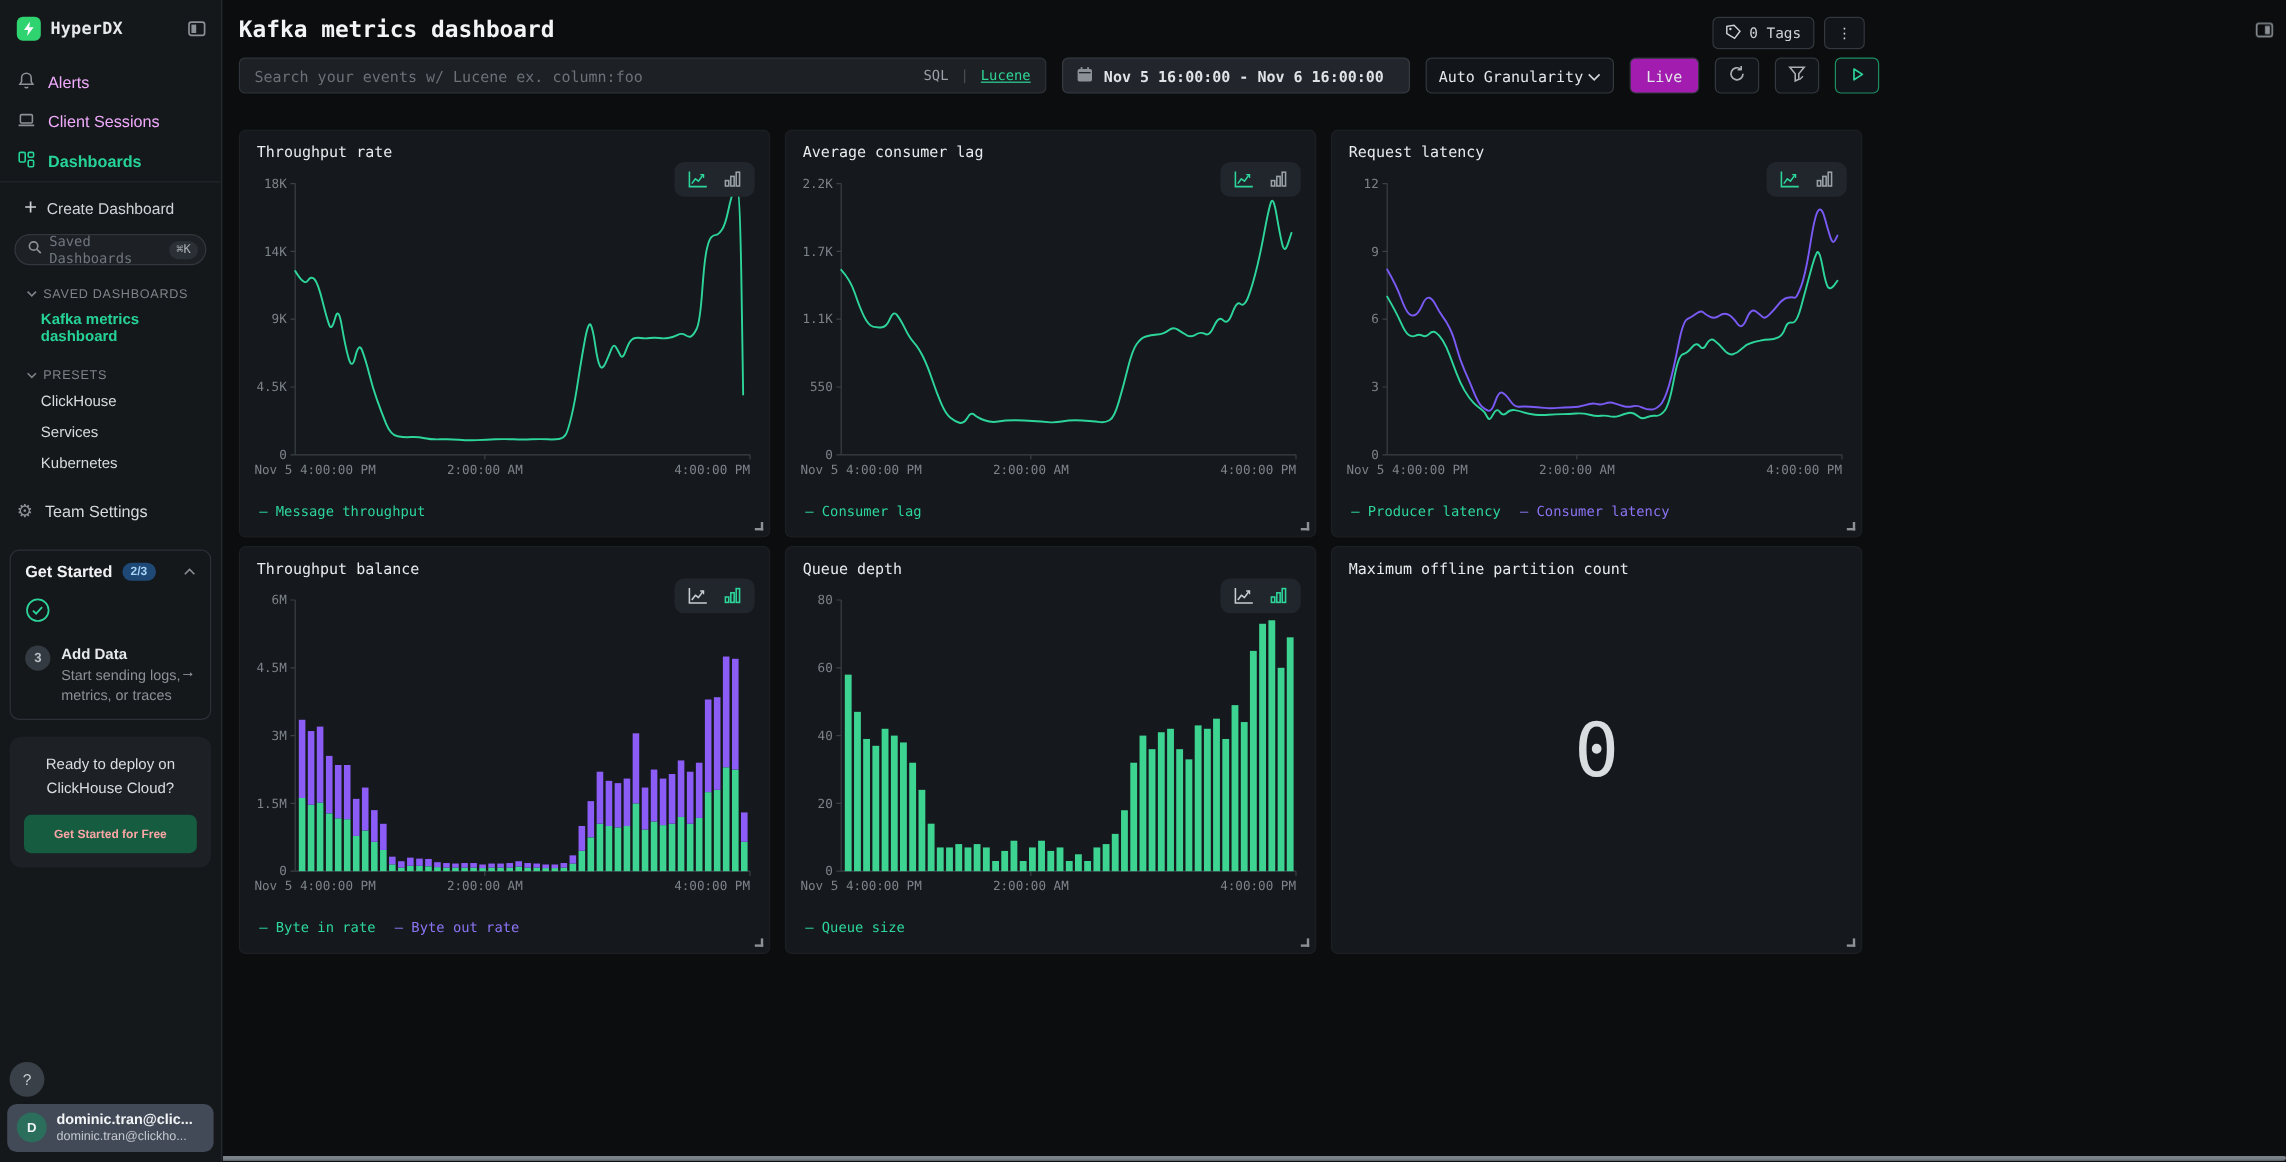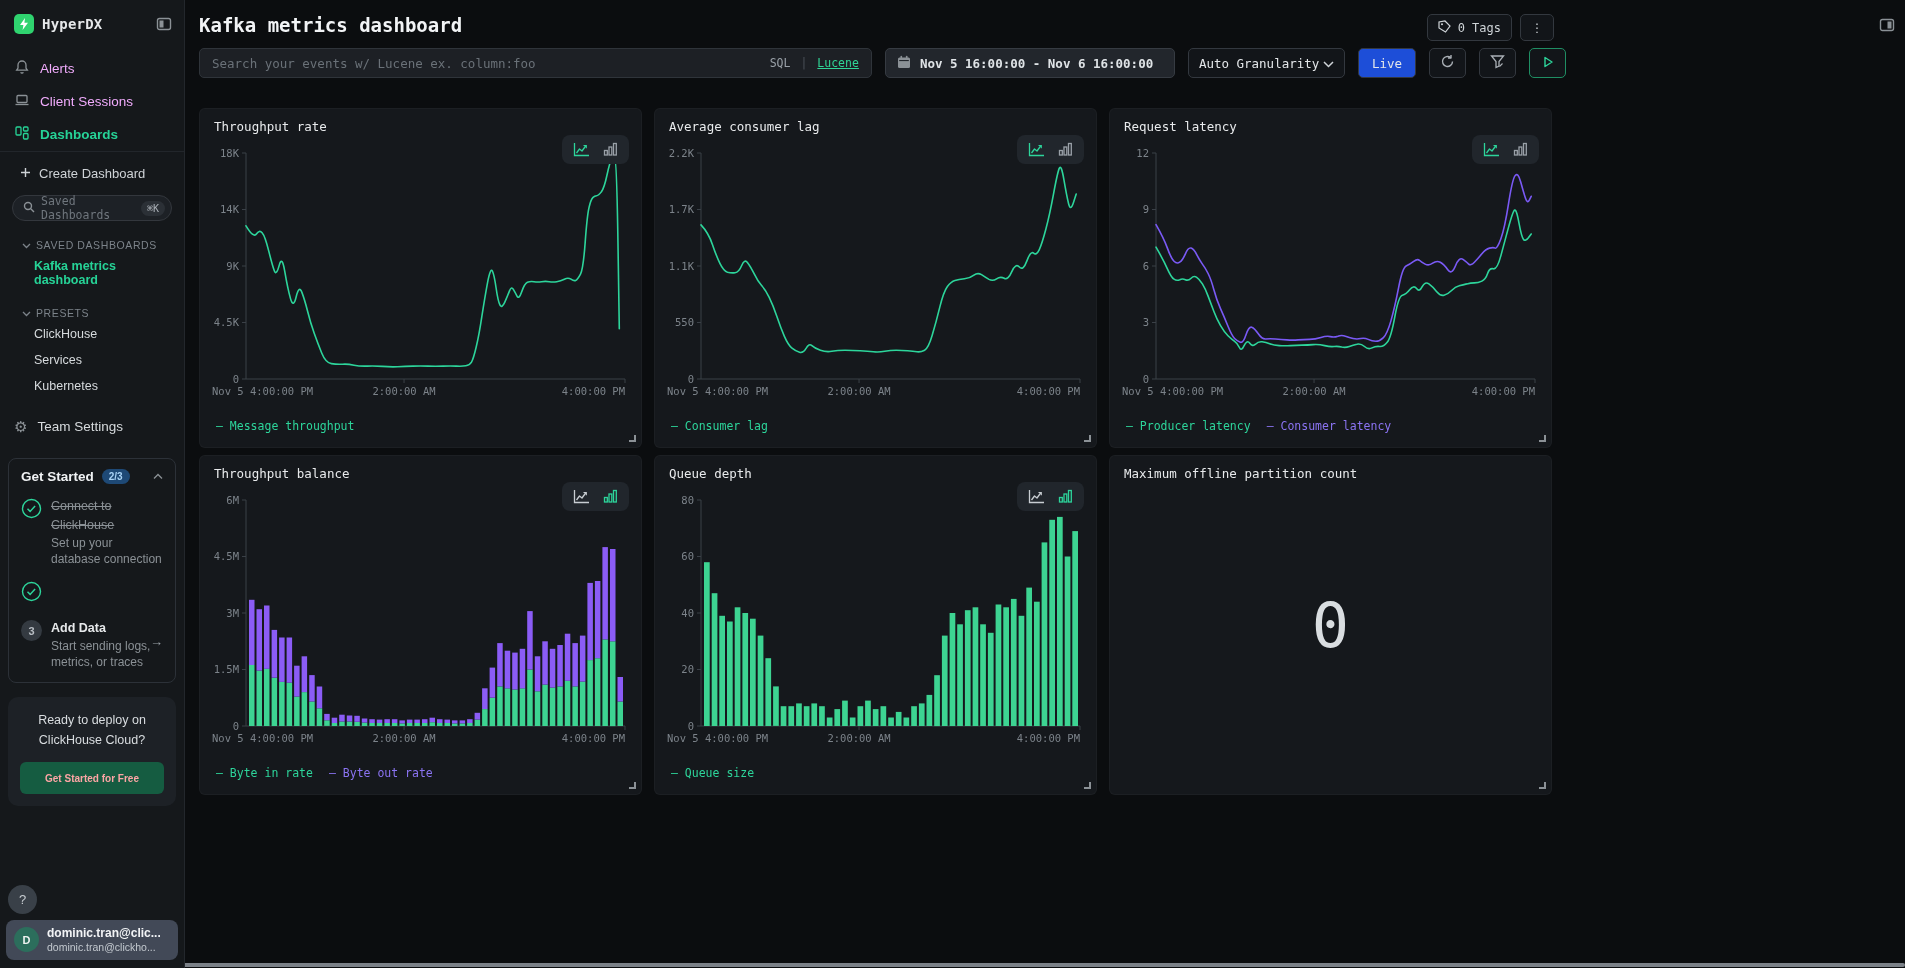--- a/index.html
+++ b/index.html
@@ -74,21 +74,21 @@
   .lang-sql { font-size:11.5px; color:#9aa1a8; cursor:pointer; }
   .lang-sep { color:#4a5058; font-size:11.5px; }
   .lang-lucene { font-size:11.5px; color:#2fd596; cursor:pointer;text-decoration:underline; }
   .date-box { width:290px; height:30px; background:#22262c; border:1px solid #363b42; border-radius:5px;
               display:flex; align-items:center; gap:9px; padding:0 11px; font-size:12.5px; font-weight:bold;
               color:#dfe3e6; cursor:pointer; }
   .gran-box { width:157px; height:30px; background:#121519; border:1px solid #33383f; border-radius:5px;
               display:flex; align-items:center; padding:0 10px; font-size:12.5px; color:#e3e6e9; cursor:pointer; }
   .sq-btn { width:37px; height:30px; background:#121519; border:1px solid #33383f; border-radius:5px;
             display:flex; align-items:center; justify-content:center; cursor:pointer; color:#aab0b6; }
-  .live-btn { height:30px; padding:0 13px; background:#1d4ed8; border:1px solid #33383f; border-radius:5px;
+  .live-btn { height:30px; padding:0 13px; background:#a21caf; border:1px solid #33383f; border-radius:5px;
               font-size:12.5px; color:#e3e6e9; display:flex; align-items:center; cursor:pointer; }
   .play-btn { border-color:#1f8e63; }
   .top-corner-icon { position:fixed; right:10px; top:17px; color:#8b9196; cursor:pointer; z-index:6; }
 
   
   .grid { position:absolute; left:13px; top:108px; display:grid; grid-template-columns:repeat(3,443px);
           grid-auto-rows:340px; gap:7px 12px; }
   .panel { position:relative; background:#15181c; border:1px solid rgba(255,255,255,0.03); border-radius:6px; }
   .p-title { position:absolute; left:14px; top:10px; font-size:12.5px; color:#e8eaec; }
   .p-toolbar { position:absolute; right:12px; top:26px; background:#21262c; border-radius:8px; display:flex;
@@ -191,28 +191,20 @@
 
   <div class="gs-card">
     <div class="gs-head">
       <span class="gs-title">Get Started</span>
       <span class="gs-badge">2/3</span>
       <span class="gs-chev">
           <svg width="10" height="7" viewBox="0 0 10 7" fill="none" stroke="currentColor" stroke-width="1.3">
             <path d="M1 5.5L5 1.5l4 4"></path>
           </svg>
         </span>
-    </div>
-    <div class="gs-step">
-      <span class="bullet"><svg width="21" height="21" viewBox="0 0 21 21" fill="none">
-            <circle cx="10.5" cy="10.5" r="9" stroke="#2dd59b" stroke-width="1.4"></circle>
-            <path d="M6.5 10.8l2.6 2.6 5-5.4" stroke="#2dd59b" stroke-width="1.5"></path>
-          </svg></span>
-      <span><span class="gs-t done">Connect to ClickHouse</span>
-      <div class="gs-s">Set up your database connection</div></span>
     </div>
     <div class="gs-step">
       <span class="bullet"><svg width="21" height="21" viewBox="0 0 21 21" fill="none">
             <circle cx="10.5" cy="10.5" r="9" stroke="#2dd59b" stroke-width="1.4"></circle>
             <path d="M6.5 10.8l2.6 2.6 5-5.4" stroke="#2dd59b" stroke-width="1.5"></path>
           </svg></span>
     </div>
     <div class="gs-step">
       <span class="bullet num-circle">3</span>
       <span><span class="gs-t">Add Data</span>

